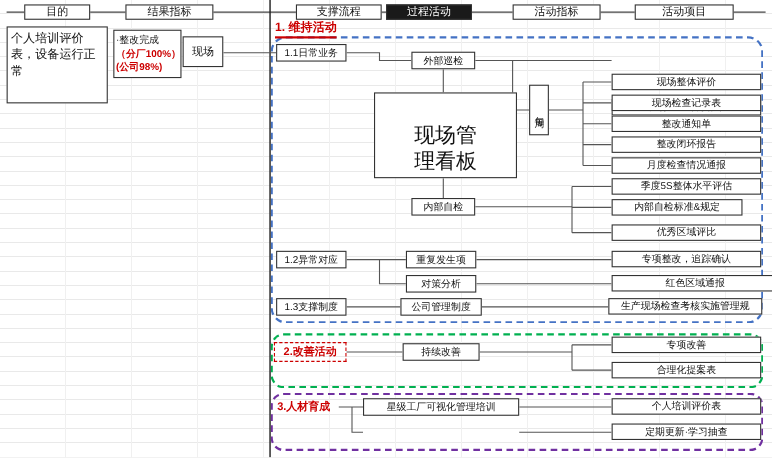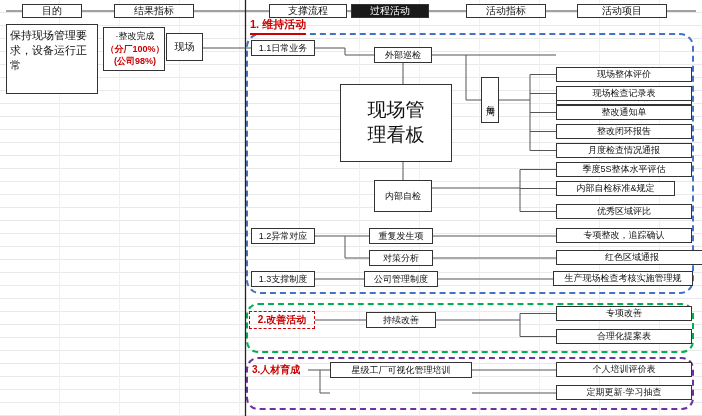--- a/index.html
+++ b/index.html
@@ -64,43 +64,43 @@
     <path d="M308,370 H330 M320,370 V393 H330 M472,370 H556 M472,393 H556" stroke="#555" fill="none"></path>
   </svg>
 
   <div class="hdr" style="left:22px;width:60px;">目的</div>
   <div class="hdr" style="left:114px;width:80px;">结果指标</div>
   <div class="hdr" style="left:269px;width:78px;">支撑流程</div>
   <div class="hdr sel" style="left:351px;width:78px;">过程活动</div>
   <div class="hdr" style="left:466px;width:80px;">活动指标</div>
   <div class="hdr" style="left:577px;width:90px;">活动项目</div>
 
-  <div class="box multiline" style="left:6px;top:24px;width:92px;height:70px;font-size:11px;padding:3px;align-items:flex-start;justify-content:flex-start;">保持现场管理要求，设备运行正常</div>
+  <div class="box multiline" style="left:6px;top:24px;width:92px;height:70px;font-size:11px;padding:3px;align-items:flex-start;justify-content:flex-start;">个人培训评价表，设备运行正常</div>
 
   <div class="box" style="left:103px;top:27px;width:62px;height:44px;z-index:3;">
-    <div style="width:100%;text-align:center;padding-left:2px;line-height:1.4;">
+    <div style="width:100%;text-align:left;padding-left:2px;line-height:1.4;">
       <div>·整改完成</div>
       <div class="red">（分厂100%）</div>
       <div class="red">(公司98%)</div>
     </div>
   </div>
 
   <div class="box" style="left:166px;top:33px;width:37px;height:28px;font-size:10px;">现场</div>
 
   <span class="sec-title underline-red" style="left:250px;top:17px;">1. 维持活动</span>
   <div class="region" style="left:246px;top:33px;width:448px;height:261px;border-color:#4472C4;"></div>
 
   <div class="box" style="left:251px;top:40px;width:64px;height:16px;">1.1日常业务</div>
   <div class="box" style="left:374px;top:47px;width:58px;height:16px;">外部巡检</div>
 
-  <div class="box" style="left:340px;top:84px;width:112px;height:78px;font-size:19px;white-space:normal;">
+  <div class="box" style="left:340px;top:84px;width:130px;height:78px;font-size:19px;white-space:normal;align-items:flex-end;">
     <span style="display:inline-block;width:64px;line-height:1.3;">现场管理看板</span>
   </div>
 
-  <div class="box" style="left:374px;top:180px;width:58px;height:32px;">内部自检</div>
+  <div class="box" style="left:374px;top:180px;width:58px;height:16px;">内部自检</div>
   <div class="box vtext" style="left:481px;top:77px;width:18px;height:46px;">每周</div>
 
   <div class="box" style="left:556px;top:43px;width:136px;height:15px;margin-top:47px;">现场检查评分标准</div>
   <div class="box" style="left:556px;top:67px;width:136px;height:15px;">现场整体评价</div>
   <div class="box" style="left:556px;top:86px;width:136px;height:15px;">现场检查记录表</div>
   <div class="box" style="left:556px;top:105px;width:136px;height:15px;">整改通知单</div>
   <div class="box" style="left:556px;top:124px;width:136px;height:15px;">整改闭环报告</div>
   <div class="box" style="left:556px;top:143px;width:136px;height:15px;">月度检查情况通报</div>
   <div class="box" style="left:556px;top:162px;width:136px;height:15px;">季度5S整体水平评估</div>
   <div class="box" style="left:556px;top:181px;width:119px;height:15px;">内部自检标准&amp;规定</div>

